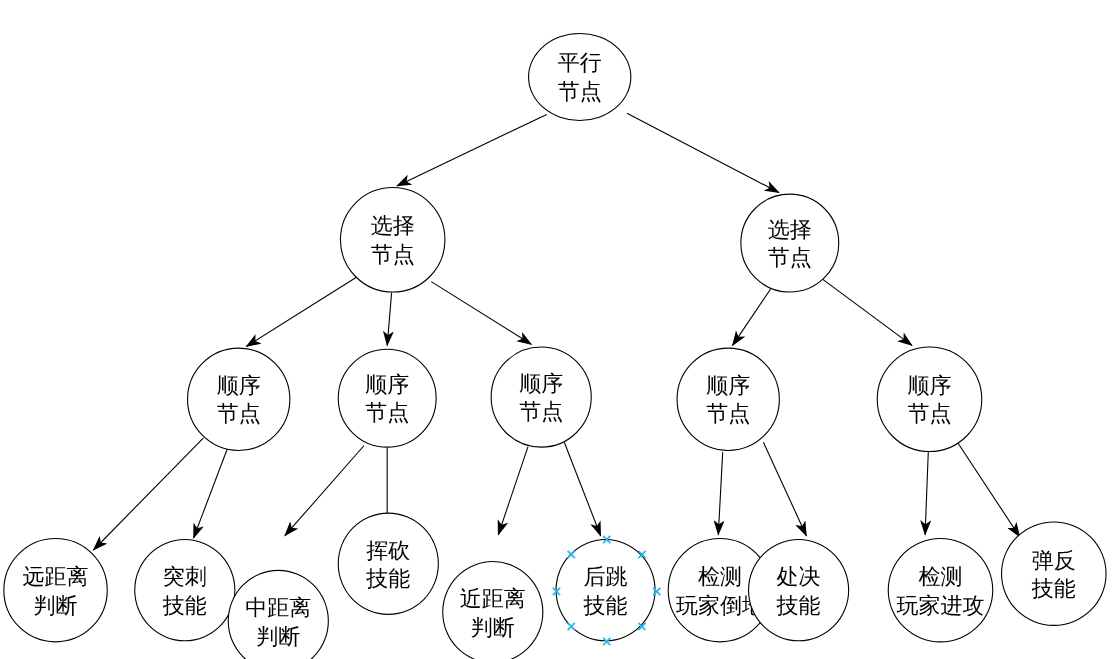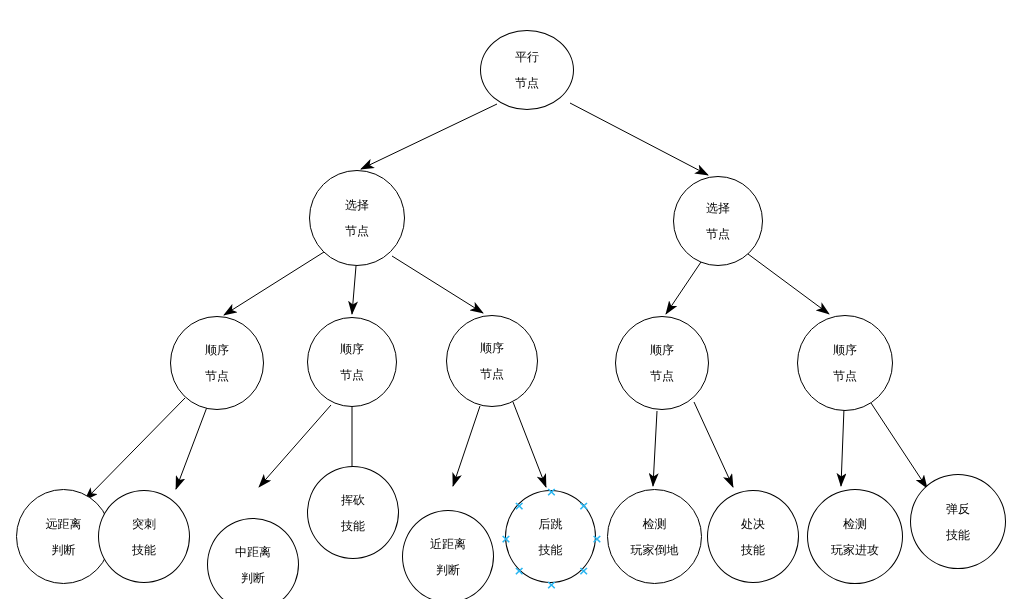--- a/index.html
+++ b/index.html
@@ -32,21 +32,21 @@
     border-radius: 50%;
     background: #ffffff;
     display: flex;
     align-items: center;
     justify-content: center;
     box-sizing: border-box;
   }
   .node .label {
     white-space: pre-line;
     text-align: center;
-    font-size: 12px;
+    font-size: 20px;
     line-height: 26px;
     color: #000000;
   }
   .handle {
     position: absolute;
     z-index: 2;
     color: #29b5f0;
     font-size: 13px;
     font-weight: bold;
     line-height: 1;
@@ -117,26 +117,26 @@
   <div class="node" style="left:615px;top:316px;width:94px;height:94px">
     <span class="label">顺序
 节点</span>
   </div>
 
   <div class="node" style="left:797px;top:315px;width:96px;height:96px">
     <span class="label">顺序
 节点</span>
   </div>
 
-  <div class="node" style="left:16px;top:489px;width:95px;height:95px">
+  <div class="node" style="left:3px;top:489px;width:95px;height:95px">
     <span class="label">远距离
 判断</span>
   </div>
 
-  <div class="node" style="left:98px;top:490px;width:92px;height:93px">
+  <div class="node" style="left:122px;top:490px;width:92px;height:93px">
     <span class="label">突刺
 技能</span>
   </div>
 
   <div class="node" style="left:207px;top:518px;width:92px;height:93px">
     <span class="label">中距离
 判断</span>
   </div>
 
   <div class="node" style="left:307px;top:466px;width:92px;height:93px">
@@ -160,21 +160,21 @@
     <span class="handle" style="left:13.3px;top:79.4px">×</span>
     <span class="handle" style="left:0px;top:46.5px">×</span>
     <span class="handle" style="left:13.3px;top:13.6px">×</span>
   </div>
 
   <div class="node" style="left:607px;top:489px;width:95px;height:95px">
     <span class="label">检测
 玩家倒地</span>
   </div>
 
-  <div class="node" style="left:707px;top:490px;width:92px;height:93px">
+  <div class="node" style="left:680px;top:490px;width:92px;height:93px">
     <span class="label">处决
 技能</span>
   </div>
 
   <div class="node" style="left:807px;top:489px;width:96px;height:95px">
     <span class="label">检测
 玩家进攻</span>
   </div>
 
   <div class="node" style="left:910px;top:474px;width:96px;height:95px">

